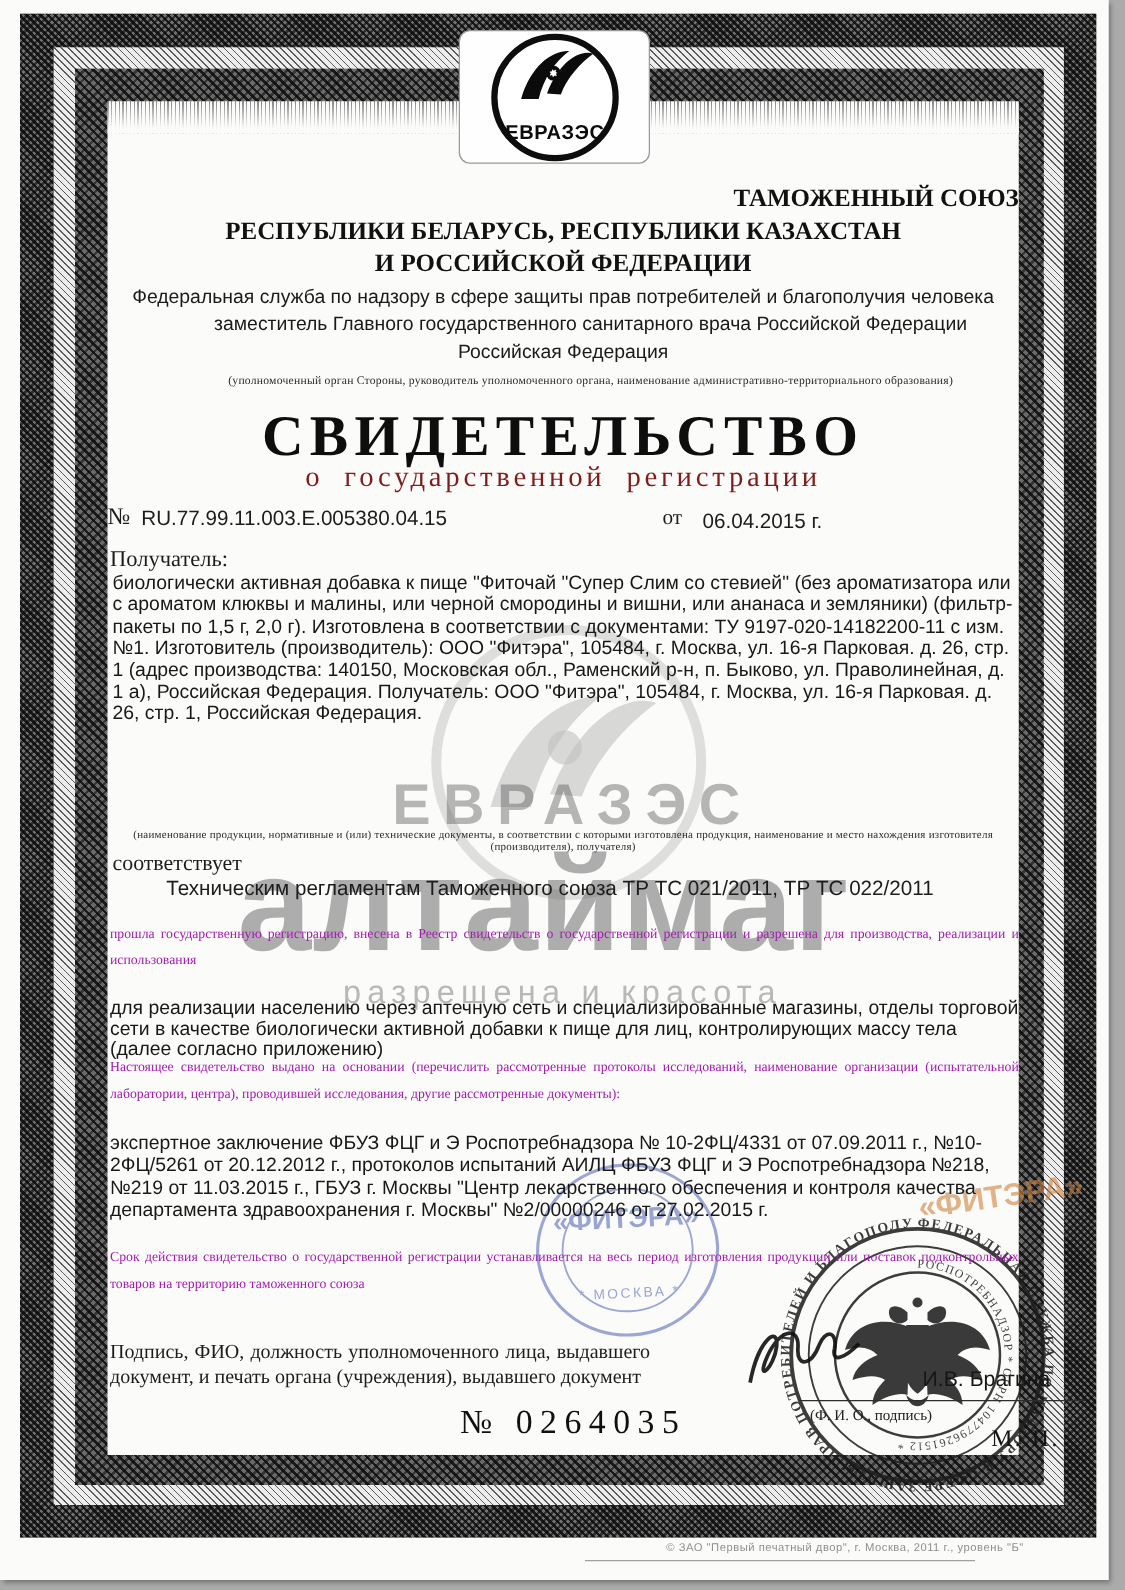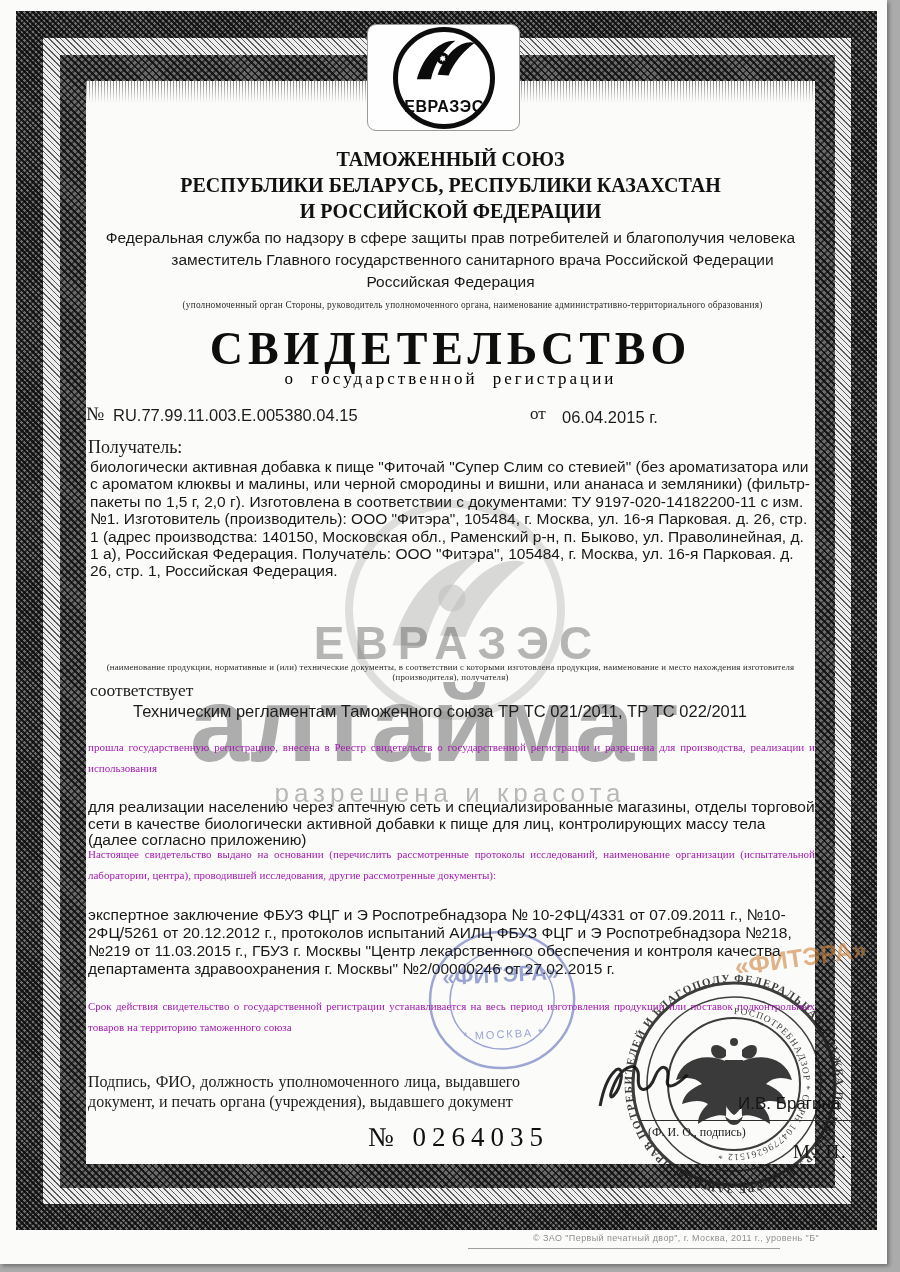--- a/index.html
+++ b/index.html
@@ -72,21 +72,21 @@
     font-weight:bold; font-size:16px; letter-spacing:.5px; color:#0c0c0c;
   }
 
   
   .hdr { left:86px; right:72px; text-align:center; }
   .hdr-bold { font-weight:bold; font-size:20px; line-height:26px; color:#111; }
   .hdr-sans { font-size:15.5px; line-height:21px; color:#1a1a1a; }
   .small-note { font-size:9.3px; color:#2b2b2b; letter-spacing:.2px; }
 
   .cert-title { font-weight:bold; font-size:46px; letter-spacing:5px; color:#0e0e0e; }
-  .cert-sub  { font-size:17px; letter-spacing:3px; word-spacing:8px; color:#000000; }
+  .cert-sub  { font-size:23px; letter-spacing:3px; word-spacing:8px; color:#7f1d1d; }
 
   .para-serif { font-size:11px; line-height:21px; text-align:justify; color:#a21caf; }
   .para-sans  { font-size:15.5px; line-height:17.4px; color:#181818; }
 
   
   .wm-brand {
     left:190px; top:664px; width:580px;
     font-weight:bold; font-size:106px; letter-spacing:1px;
     color:rgba(95,95,95,.50); white-space:nowrap;
   }
@@ -145,21 +145,21 @@
       <svg width="74" height="48" viewBox="0 0 100 64">
         <path d="M12,58 C22,22 46,5 64,6 C49,17 36,36 31,58 Z" fill="#0b0b0b"></path>
         <path d="M40,52 C53,18 75,4 90,9 C76,19 61,36 55,53 Z" fill="#0b0b0b"></path>
         <circle cx="47" cy="30" r="8" fill="#0b0b0b"></circle>
         <circle cx="47" cy="30" r="4" fill="#fff" stroke="#0b0b0b" stroke-width="2" stroke-dasharray="2 1.6"></circle>
       </svg>
       <div class="logo-label">ЕВРАЗЭС</div>
     </div>
   </div>
 
-  <div class="abs txt-layer hdr serif hdr-bold" style="top:146px;">ТАМОЖЕННЫЙ СОЮЗ</div>
+  <div class="abs txt-layer hdr serif hdr-bold" style="top:146px;text-align:right;">ТАМОЖЕННЫЙ СОЮЗ</div>
   <div class="abs txt-layer hdr serif hdr-bold" style="top:172px;">РЕСПУБЛИКИ БЕЛАРУСЬ, РЕСПУБЛИКИ КАЗАХСТАН</div>
   <div class="abs txt-layer hdr serif hdr-bold" style="top:198px;">И РОССИЙСКОЙ ФЕДЕРАЦИИ</div>
   <div class="abs txt-layer hdr hdr-sans" style="top:227px;">Федеральная служба по надзору в сфере защиты прав потребителей и благополучия человека</div>
   <div class="abs txt-layer hdr hdr-sans" style="top:249px;margin-left:44px;">заместитель Главного государственного санитарного врача Российской Федерации</div>
   <div class="abs txt-layer hdr hdr-sans" style="top:271px;">Российская Федерация</div>
   <div class="abs txt-layer hdr small-note serif" style="top:300px;margin-left:44px;">(уполномоченный орган Стороны, руководитель уполномоченного органа, наименование административно-территориального образования)</div>
 
   <div class="abs txt-layer hdr serif cert-title" style="top:322px;">СВИДЕТЕЛЬСТВО</div>
   <div class="abs txt-layer hdr serif cert-sub" style="top:369px;">о государственной регистрации</div>
 

